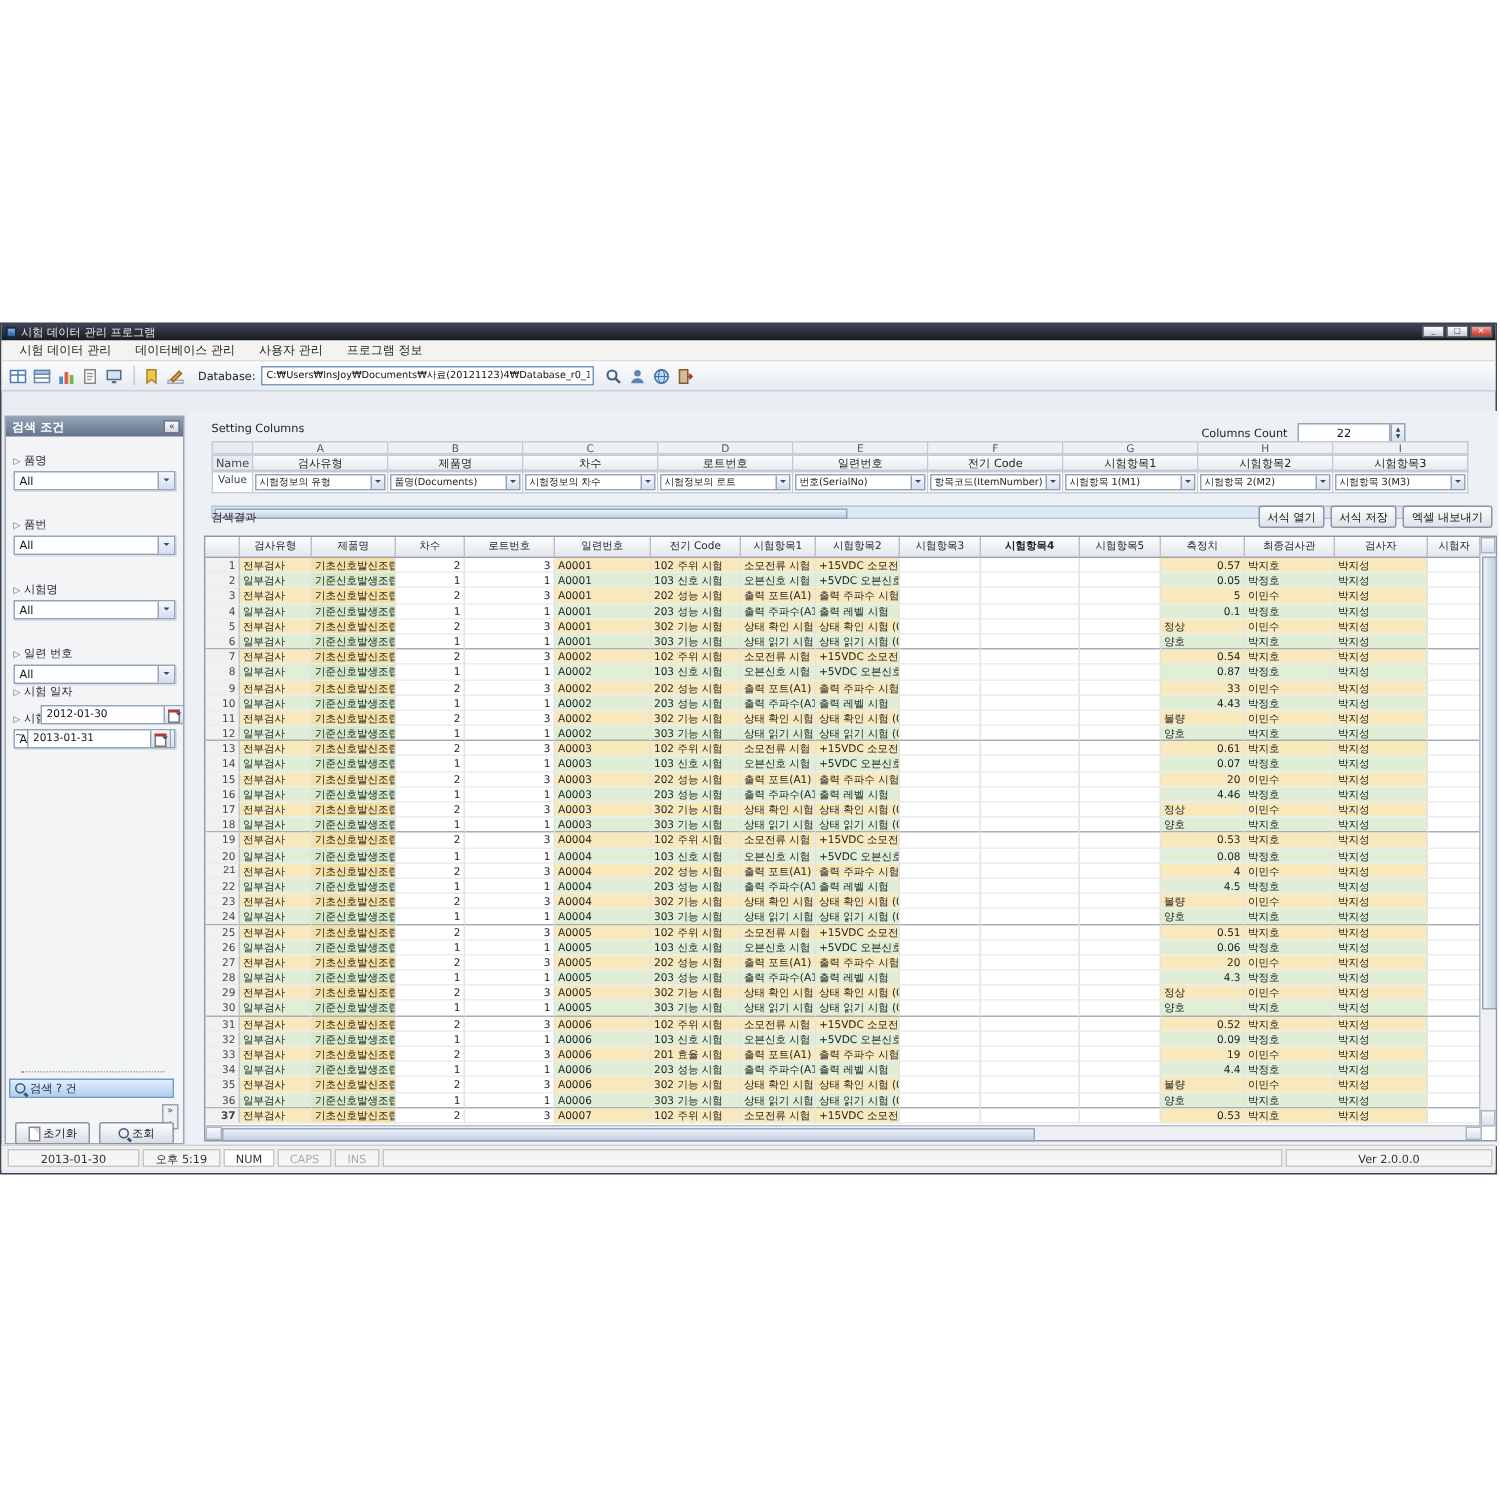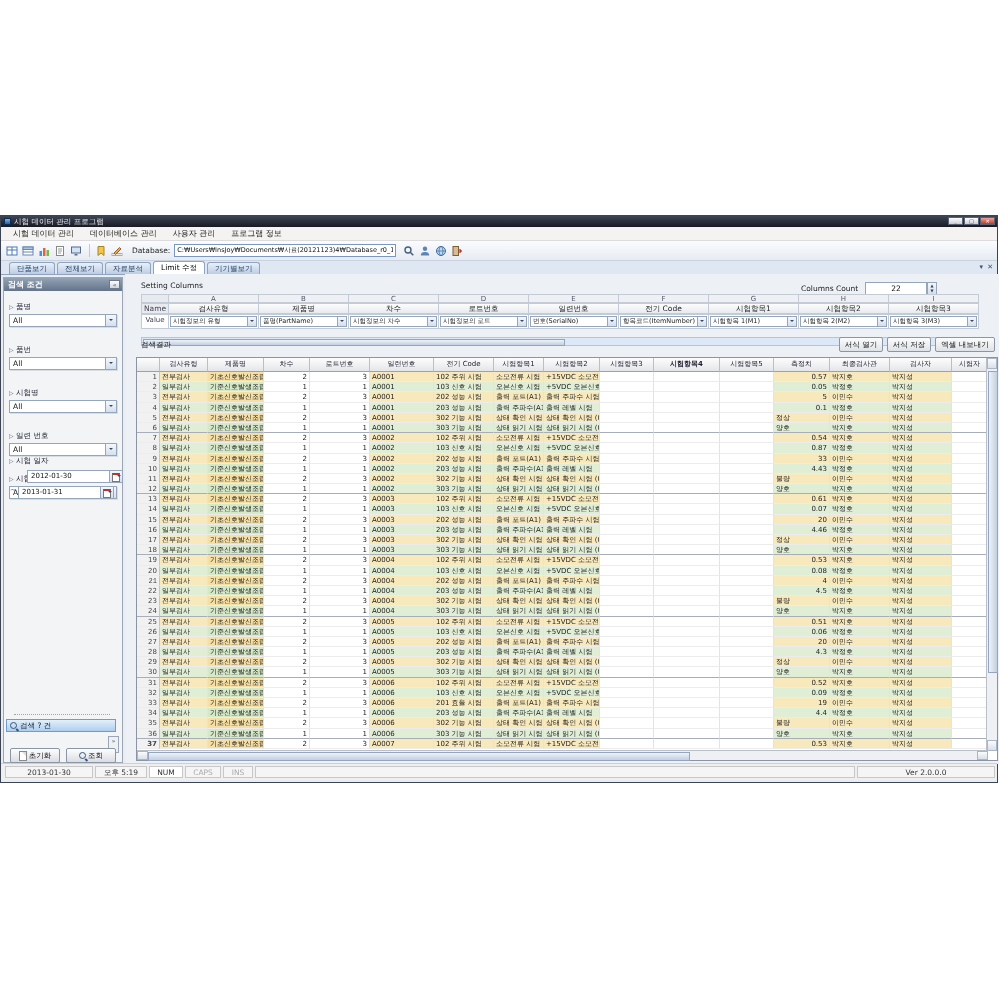--- a/index.html
+++ b/index.html
@@ -228,33 +228,20 @@
           </svg>
         </span>
       <span class="ticon">
           <svg width="12" height="12">
             <rect x="2" y="1.5" width="5.5" height="9" fill="#d7bb91" stroke="#7d5f36"></rect>
             <path d="M7 6 h3 m-1.5 -1.8 l1.8 1.8 l-1.8 1.8" stroke="#b03a2e" stroke-width="1.2" fill="none"></path>
           </svg>
         </span>
     </div>
 
-    <div class="tabrow">
-      <div class="tabs">
-          <div class="tab">단품보기</div>
-          <div class="tab">전체보기</div>
-          <div class="tab">자료분석</div>
-          <div class="tab active">Limit 수정</div>
-          <div class="tab">기기별보기</div>
-        </div>
-      <span class="tr-icons">
-        <span class="gl">▾</span>
-        <span class="gl">✕</span>
-      </span>
-    </div>
 
     <div class="sidebar">
       <div class="sb-header">
         <span class="sb-title">검색 조건</span>
         <span class="sb-collapse">«</span>
       </div>
       <div id="sb-filters" style="position:absolute;left:0;top:24px;width:100%;">
           <div class="sb-label"><span class="tri">▷</span> 품명</div>
           <div class="combo" style="margin-bottom: 18px;"><span>All</span><span class="arrow"></span></div>
           <div class="sb-label"><span class="tri">▷</span> 품번</div>
@@ -333,21 +320,21 @@
             <div class="sgcell sg-name" style="width: 90px;">시험항목1</div>
             <div class="sgcell sg-name" style="width: 90px;">시험항목2</div>
             <div class="sgcell sg-name" style="width: 90px;">시험항목3</div>
           </div>
           <div class="sgrow">
             <div class="sgcell first sg-side sg-val" style="width: 28px;">Value</div>
             <div class="sgcell sg-val" style="width: 90px;">
               <div class="mini-combo"><span>시험정보의 유형</span><span class="arrow"></span></div>
             </div>
             <div class="sgcell sg-val" style="width: 90px;">
-              <div class="mini-combo"><span>품명(PartName)</span><span class="arrow"></span></div>
+              <div class="mini-combo"><span>품명(Documents)</span><span class="arrow"></span></div>
             </div>
             <div class="sgcell sg-val" style="width: 90px;">
               <div class="mini-combo"><span>시험정보의 차수</span><span class="arrow"></span></div>
             </div>
             <div class="sgcell sg-val" style="width: 90px;">
               <div class="mini-combo"><span>시험정보의 로트</span><span class="arrow"></span></div>
             </div>
             <div class="sgcell sg-val" style="width: 90px;">
               <div class="mini-combo"><span>번호(SerialNo)</span><span class="arrow"></span></div>
             </div>

